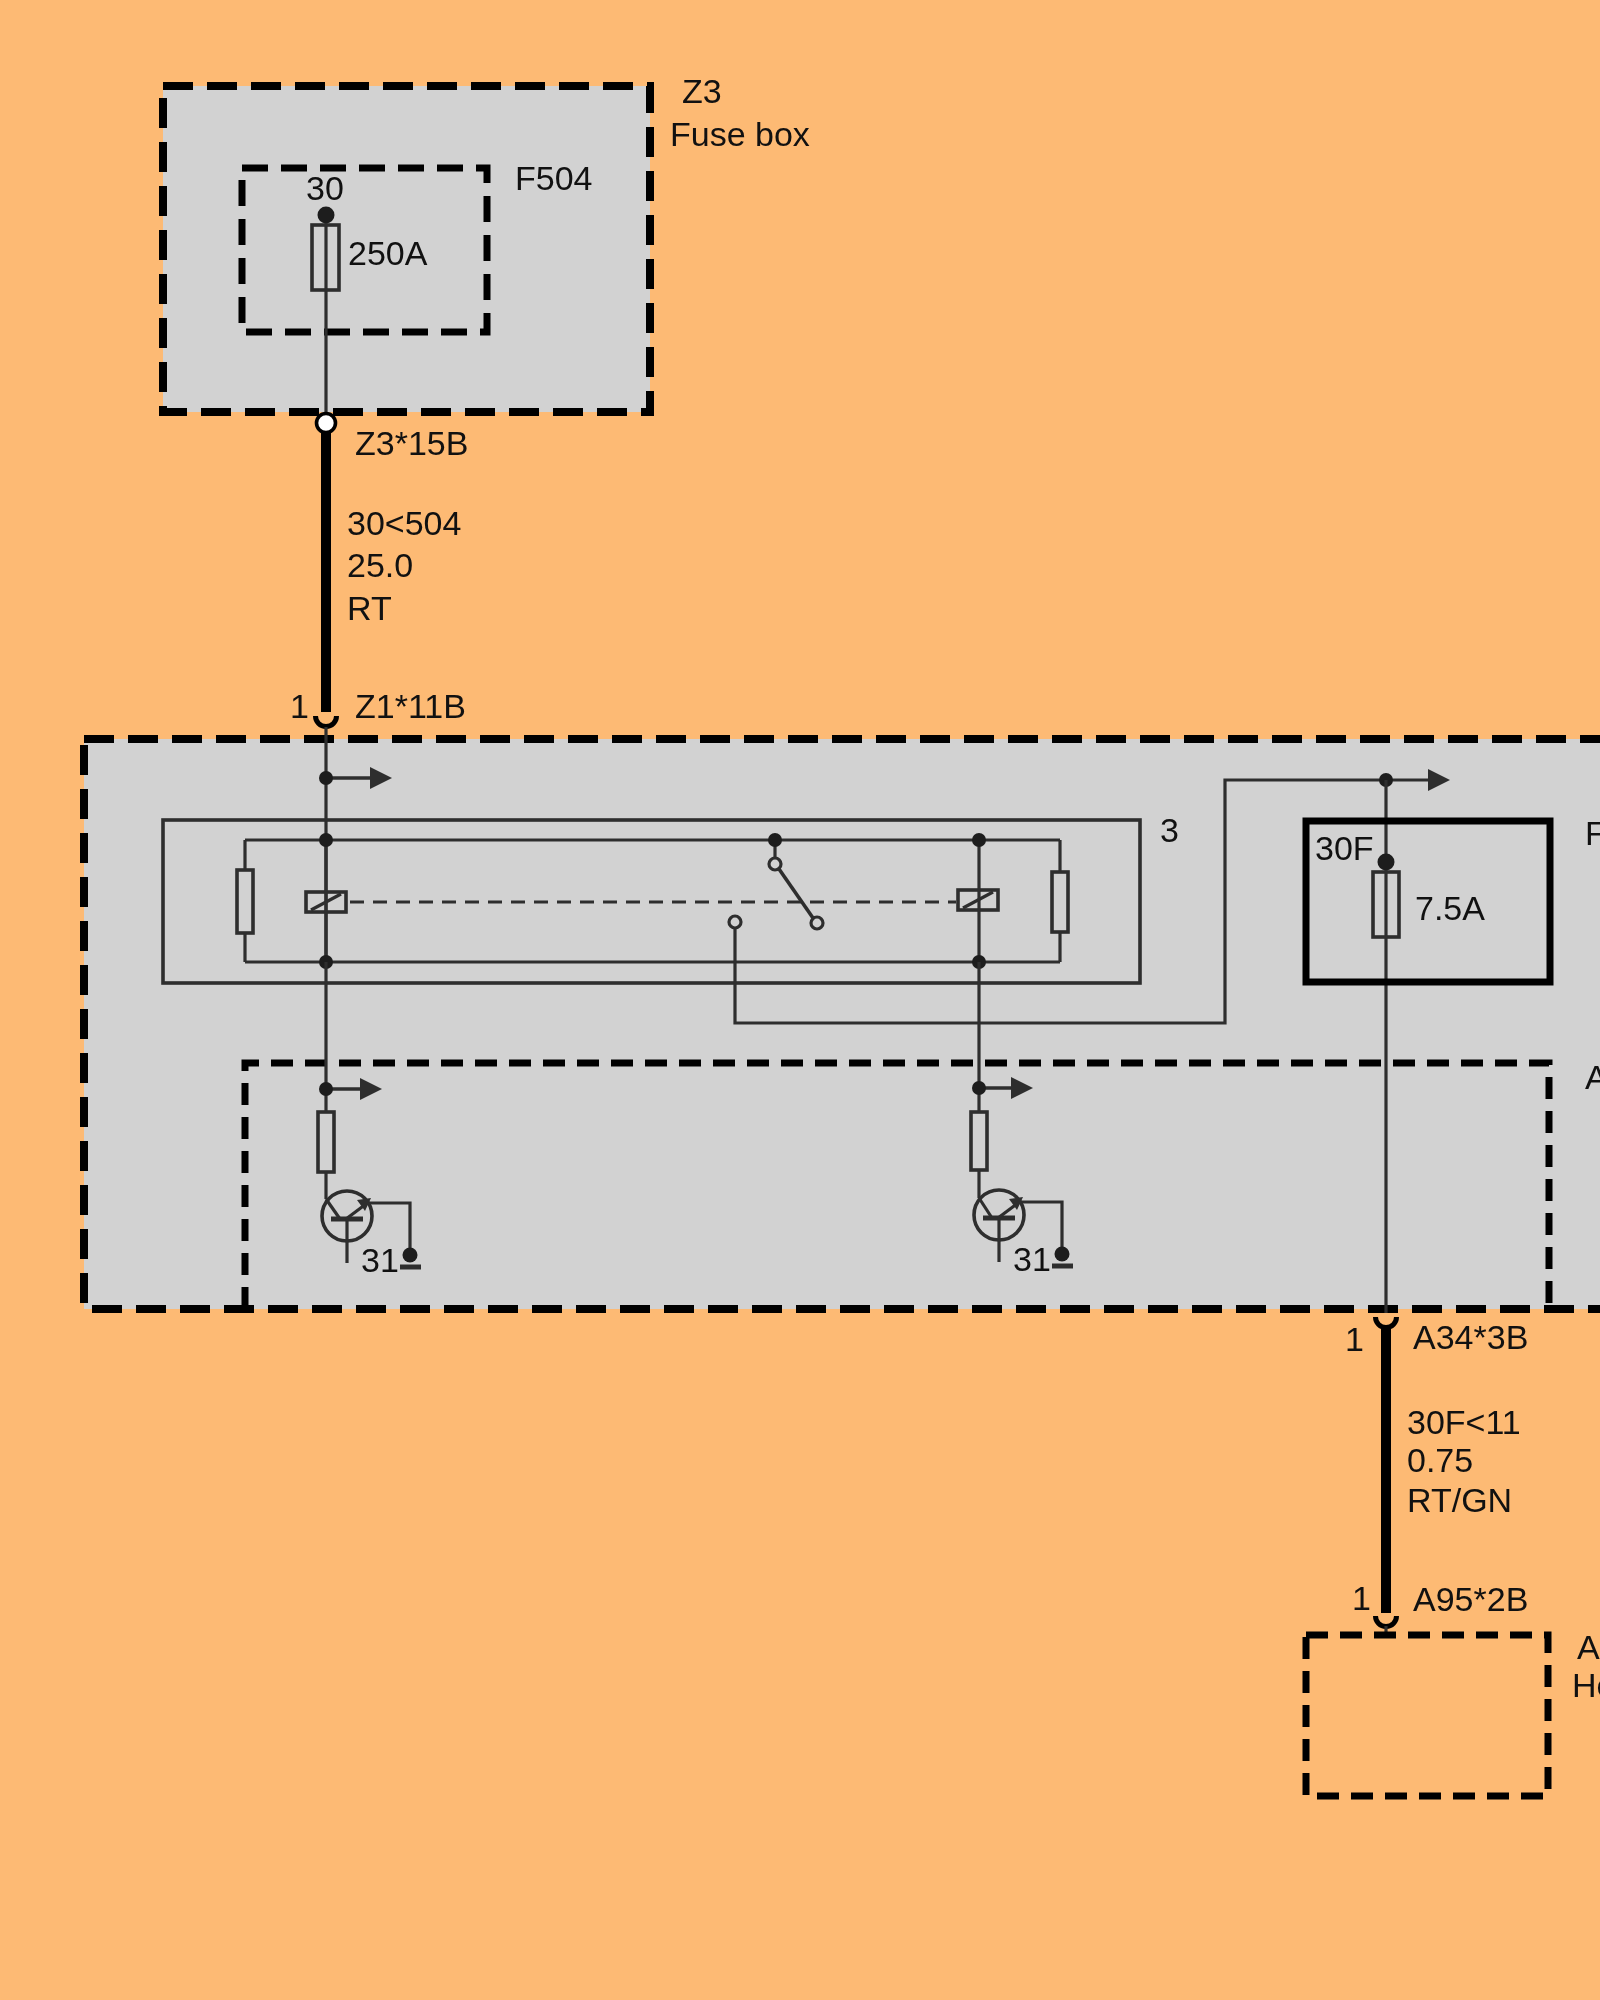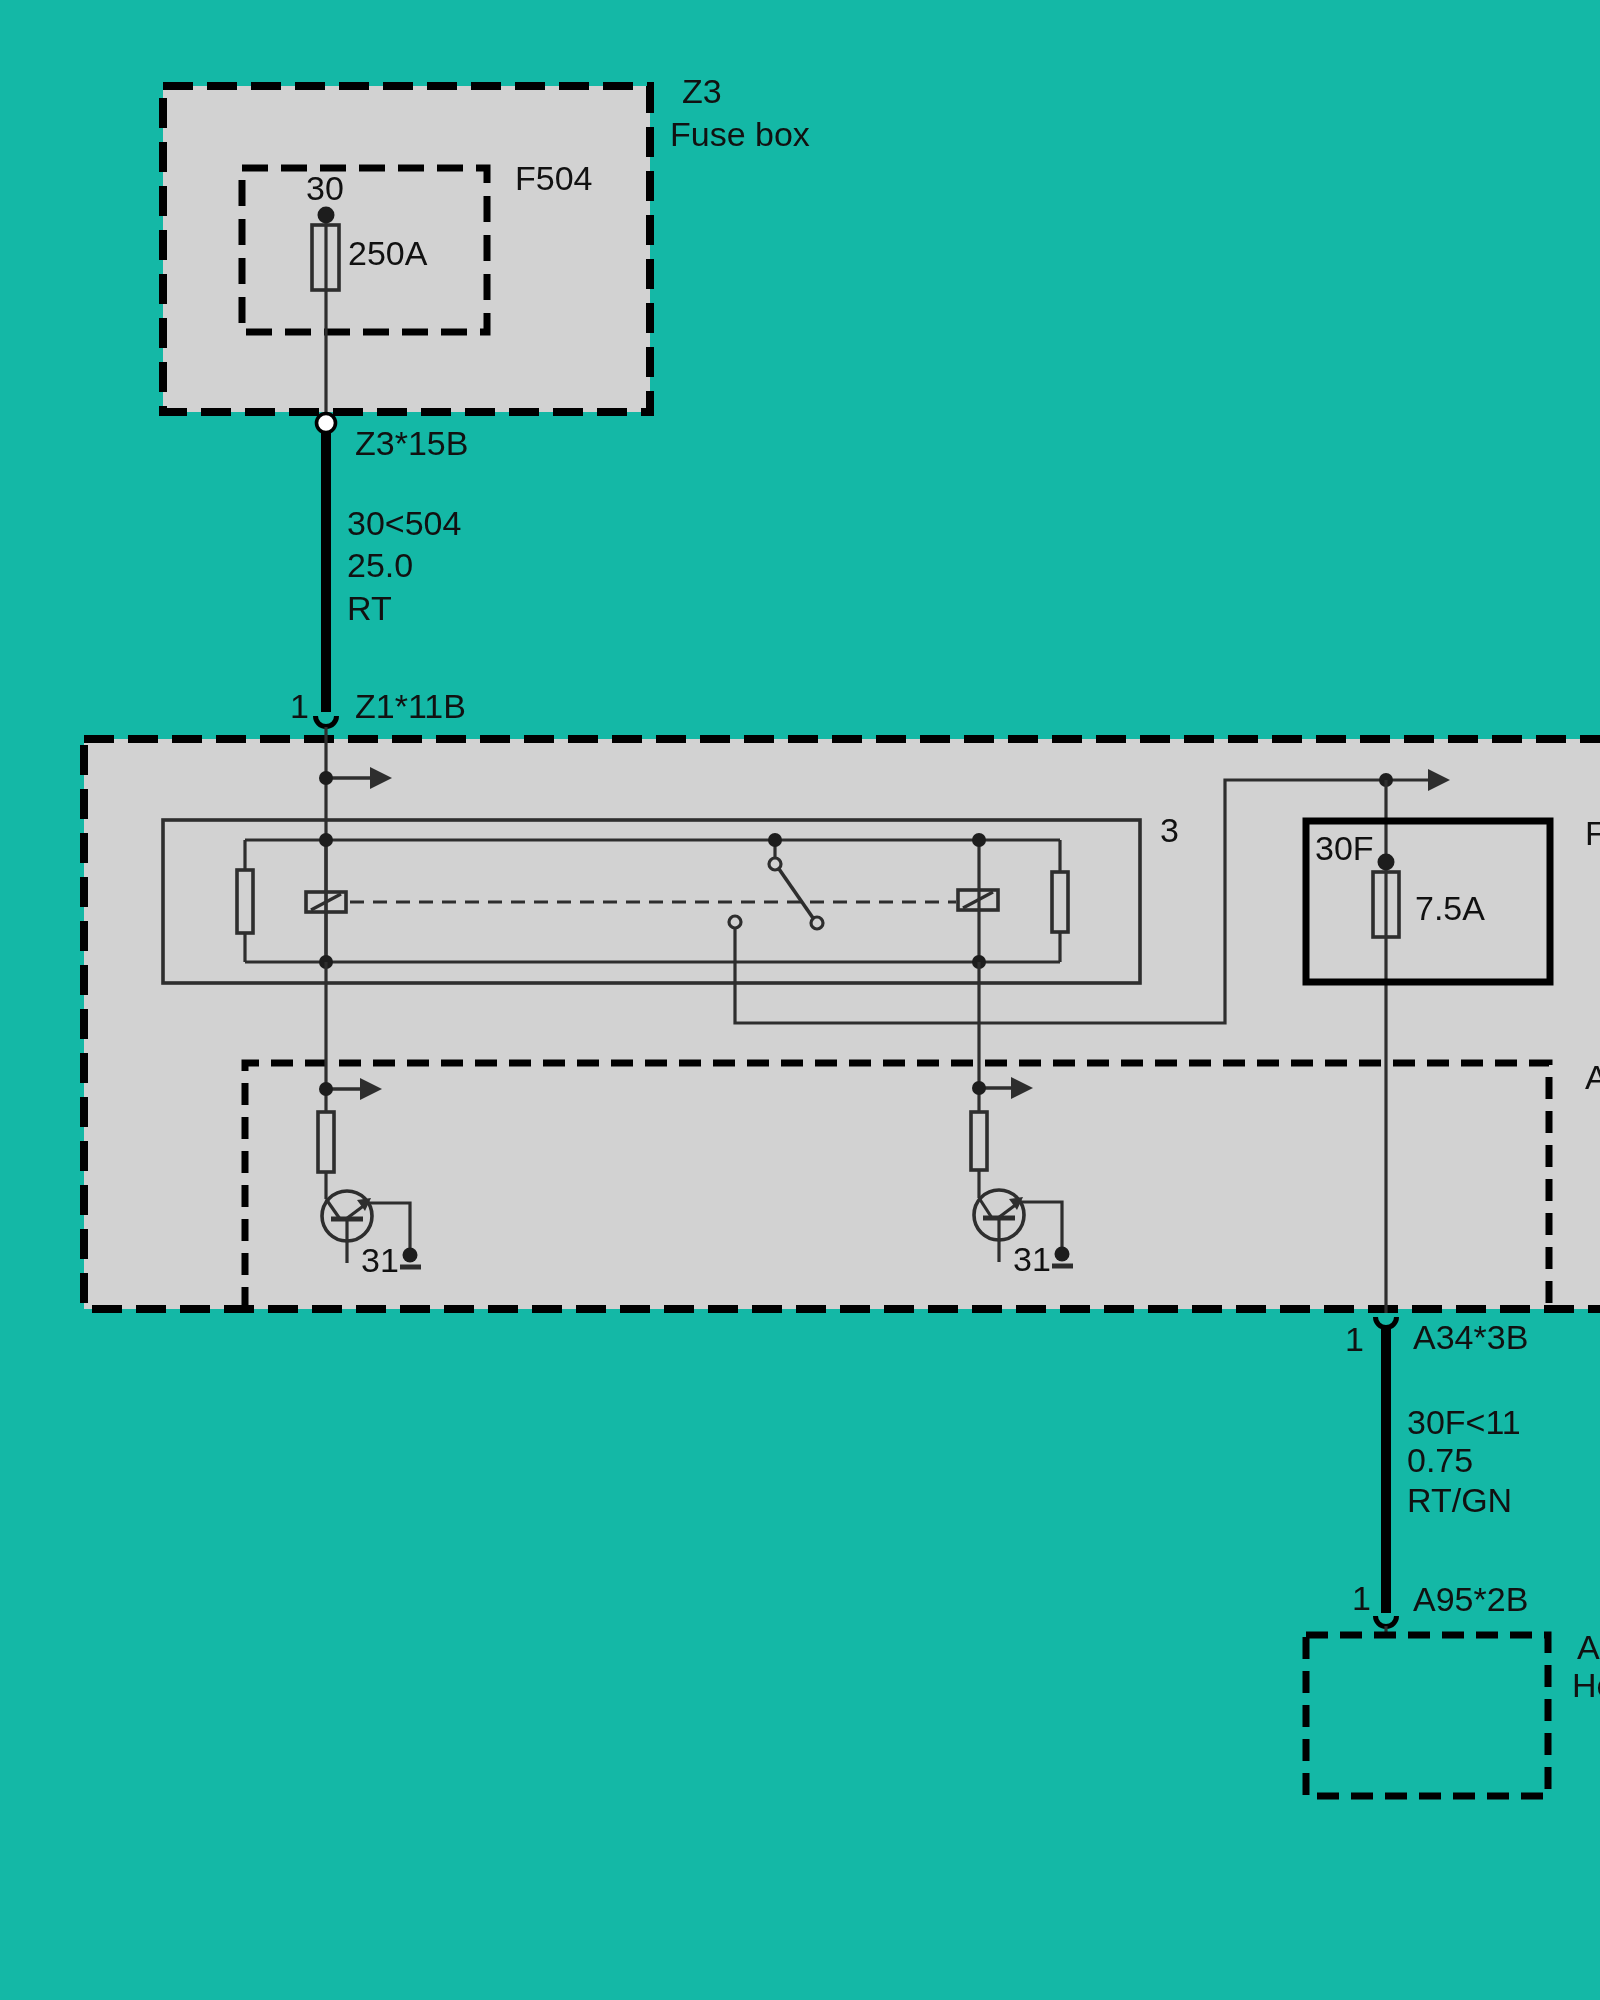--- a/index.html
+++ b/index.html
@@ -1,16 +1,16 @@
 <!DOCTYPE html>
 <html><head>
 <meta charset="utf-8">
 <style>
   html,body{margin:0;padding:0;background:#ffffff;}
-  .stage{width:1600px;height:2000px;position:relative;background:#14b8a6;overflow:hidden;}
+  .stage{width:1600px;height:2000px;position:relative;background:#fdba74;overflow:hidden;}
   svg{display:block;}
   text{font-family:"Liberation Sans", sans-serif;font-size:34px;fill:#111111;}
   .thin{stroke:#2e2e2e;stroke-width:3.2px;fill:none;}
   .med{stroke:#2e2e2e;stroke-width:3.6px;fill:none;}
   .thick{stroke:#000000;stroke-width:10px;fill:none;}
   .dashbig{stroke:#000000;stroke-width:8px;stroke-dasharray:30 14;}
   .dashmid{stroke:#000000;stroke-width:7px;stroke-dasharray:26 13;}
   .dashsmall{stroke:#000000;stroke-width:7px;stroke-dasharray:22 12;fill:none;}
   .meclink{stroke:#2e2e2e;stroke-width:3px;stroke-dasharray:14 9;fill:none;}
   .dot{fill:#1d1d1d;stroke:none;}

